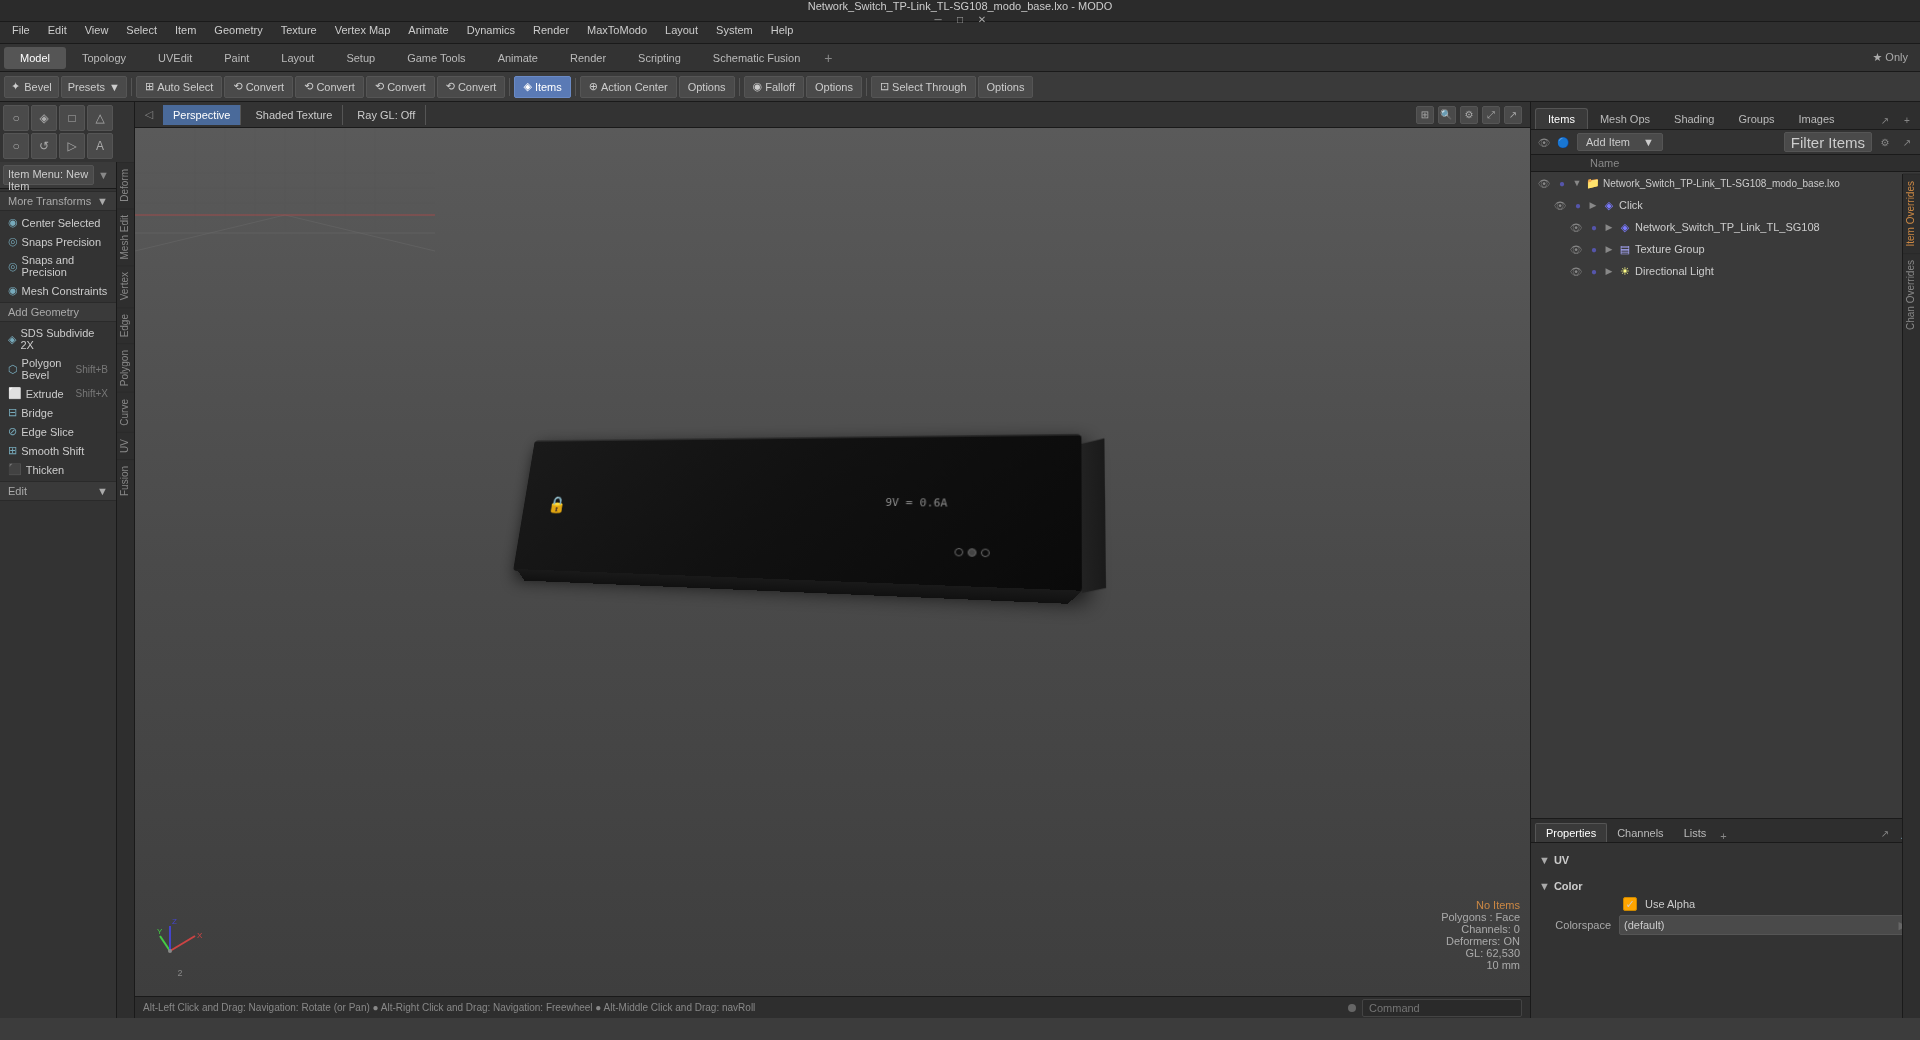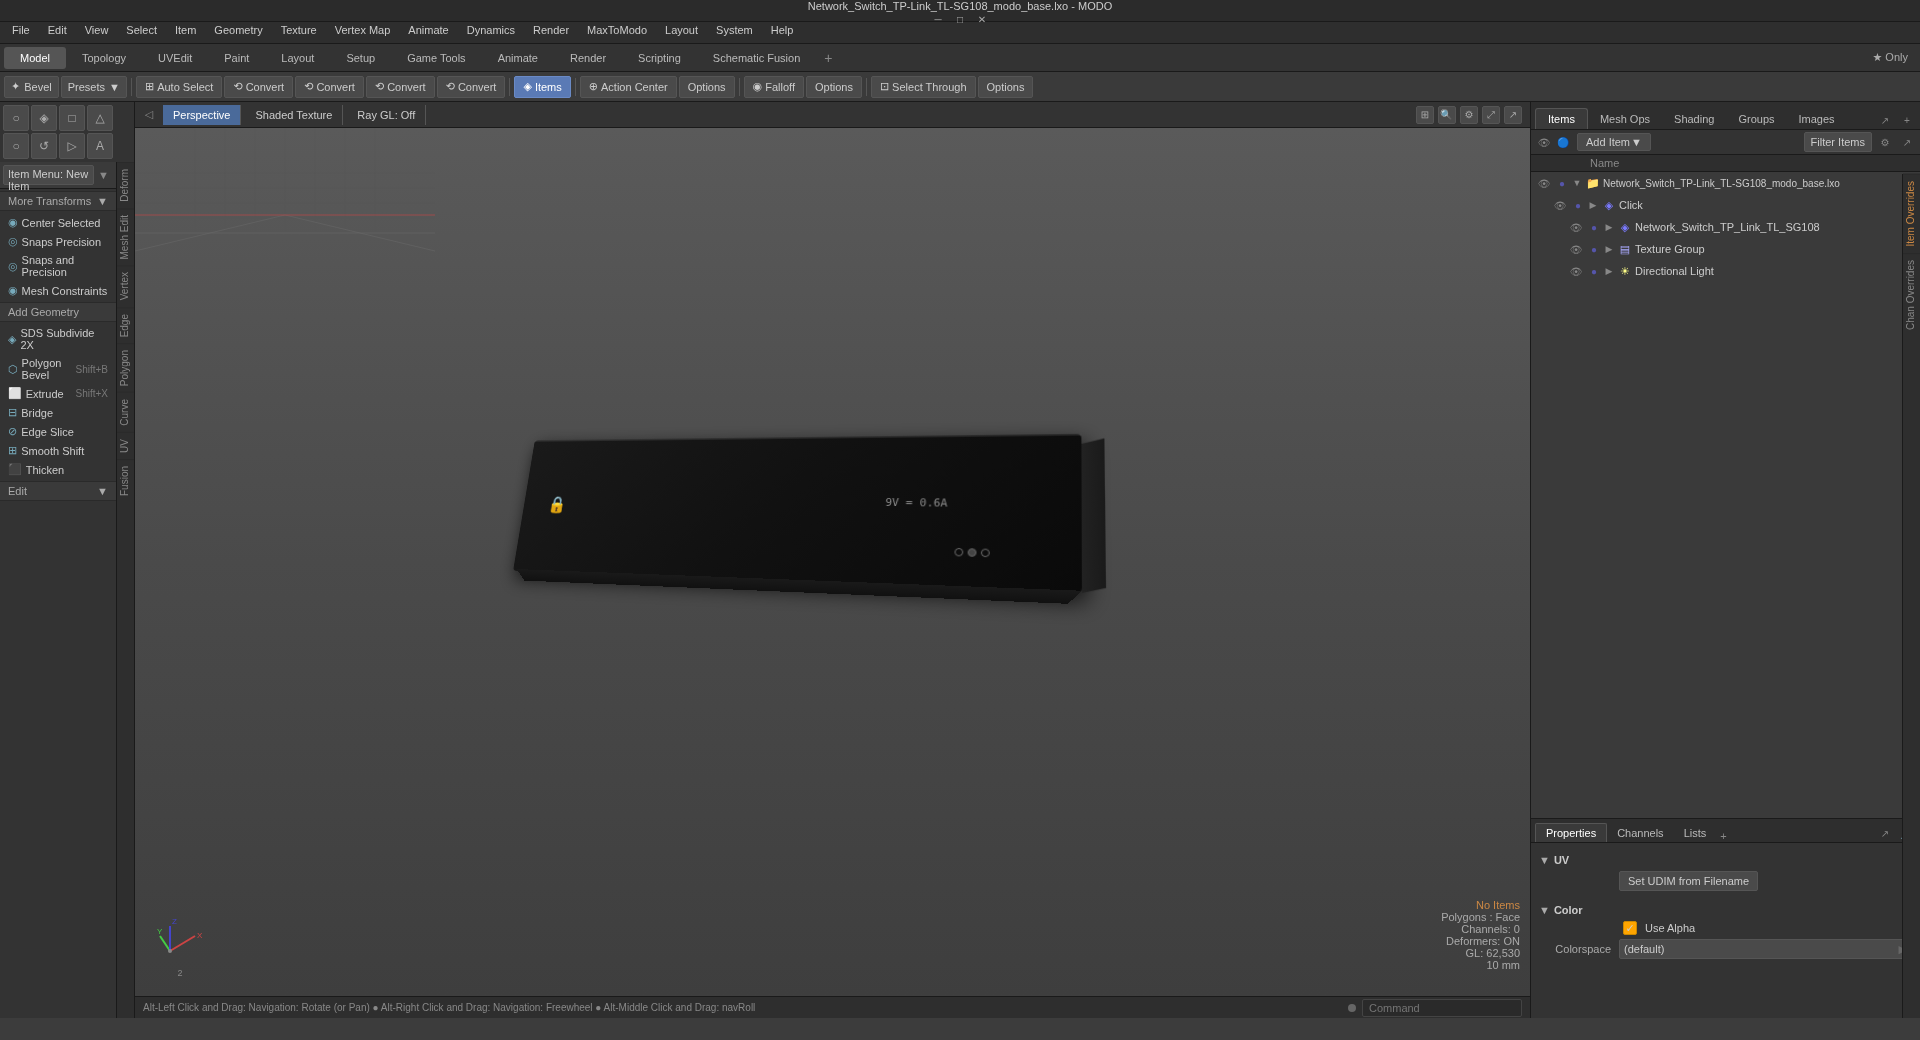--- a/index.html
+++ b/index.html
@@ -76,22 +76,22 @@
     #right-panel-tabs { height: 28px; background: #2e2e2e; display: flex; align-items: flex-end; padding: 0 4px; border-bottom: 1px solid #1a1a1a; }
     .rp-tab { padding: 4px 12px; font-size: 11px; color: #bbb; cursor: pointer; border-radius: 3px 3px 0 0; }
     .rp-tab.active { background: #3a3a3a; color: #fff; border: 1px solid #555; border-bottom: none; }
     .rp-tab-icons { margin-left: auto; display: flex; gap: 4px; align-items: center; }
     .rp-icon-btn { width: 18px; height: 18px; cursor: pointer; display: flex; align-items: center; justify-content: center; color: #888; font-size: 10px; }
     
     
     #scene-tree { flex: 1; overflow-y: auto; background: #3a3a3a; }
     
     .tree-header { display: flex; align-items: center; padding: 2px 4px; background: #333; border-bottom: 1px solid #1a1a1a; gap: 4px; }
-    .tree-add-btn { background: #4a4a4a; border: 1px solid #555; border-radius: 2px; padding: 2px 8px; font-size: 11px; color: #ccc; cursor: pointer; display: flex; align-items: center; gap: 1px; }
-    .tree-filter-btn { background: #4a4a4a; border: 1px solid #555; border-radius: 2px; padding: 0 6px; font-size: 11px; color: #ccc; cursor: pointer; height: 20px; display: flex; align-items: center; }
+    .tree-add-btn { background: #4a4a4a; border: 1px solid #555; border-radius: 2px; padding: 2px 8px; font-size: 11px; color: #ccc; cursor: pointer; display: flex; align-items: center; gap: 13px; }
+    .tree-filter-btn { background: #4a4a4a; border: 1px solid #555; border-radius: 2px; padding: 0 6px; font-size: 15px; color: #ccc; cursor: pointer; height: 20px; display: flex; align-items: center; }
     
     .tree-col-header { display: flex; padding: 2px 4px; background: #2e2e2e; border-bottom: 1px solid #1a1a1a; font-size: 11px; color: #888; }
     .tree-col-name { flex: 1; }
     
     
     .vis-icon { width: 18px; height: 18px; display: flex; align-items: center; justify-content: center; cursor: pointer; color: #888; font-size: 10px; }
     
     .tree-row { display: flex; align-items: center; padding: 2px 4px; height: 22px; cursor: pointer; }
     .tree-expand { width: 12px; height: 12px; display: flex; align-items: center; justify-content: center; cursor: pointer; color: #888; font-size: 9px; }
     .tree-item-icon { width: 16px; height: 16px; display: flex; align-items: center; justify-content: center; font-size: 11px; margin: 0 2px; }
@@ -524,26 +524,20 @@
         </div>
       </div>
 
       <div id="properties-content">
 
         <div class="prop-section">
           <div class="prop-section-header">
             <span style="color:#aaa;">▼</span>
             <span>UV</span>
           </div>
-          <div class="prop-row">
-            <div class="prop-label"></div>
-            <div class="prop-btn">
-              <span>Set UDIM from Filename</span>
-            </div>
-          </div>
         </div>
 
         <div class="prop-section">
           <div class="prop-section-header">
             <span style="color:#aaa;">▼</span>
             <span>Color</span>
           </div>
           <div class="prop-check-row">
             <div class="prop-label"></div>
             <div class="prop-checkbox">✓</div>

